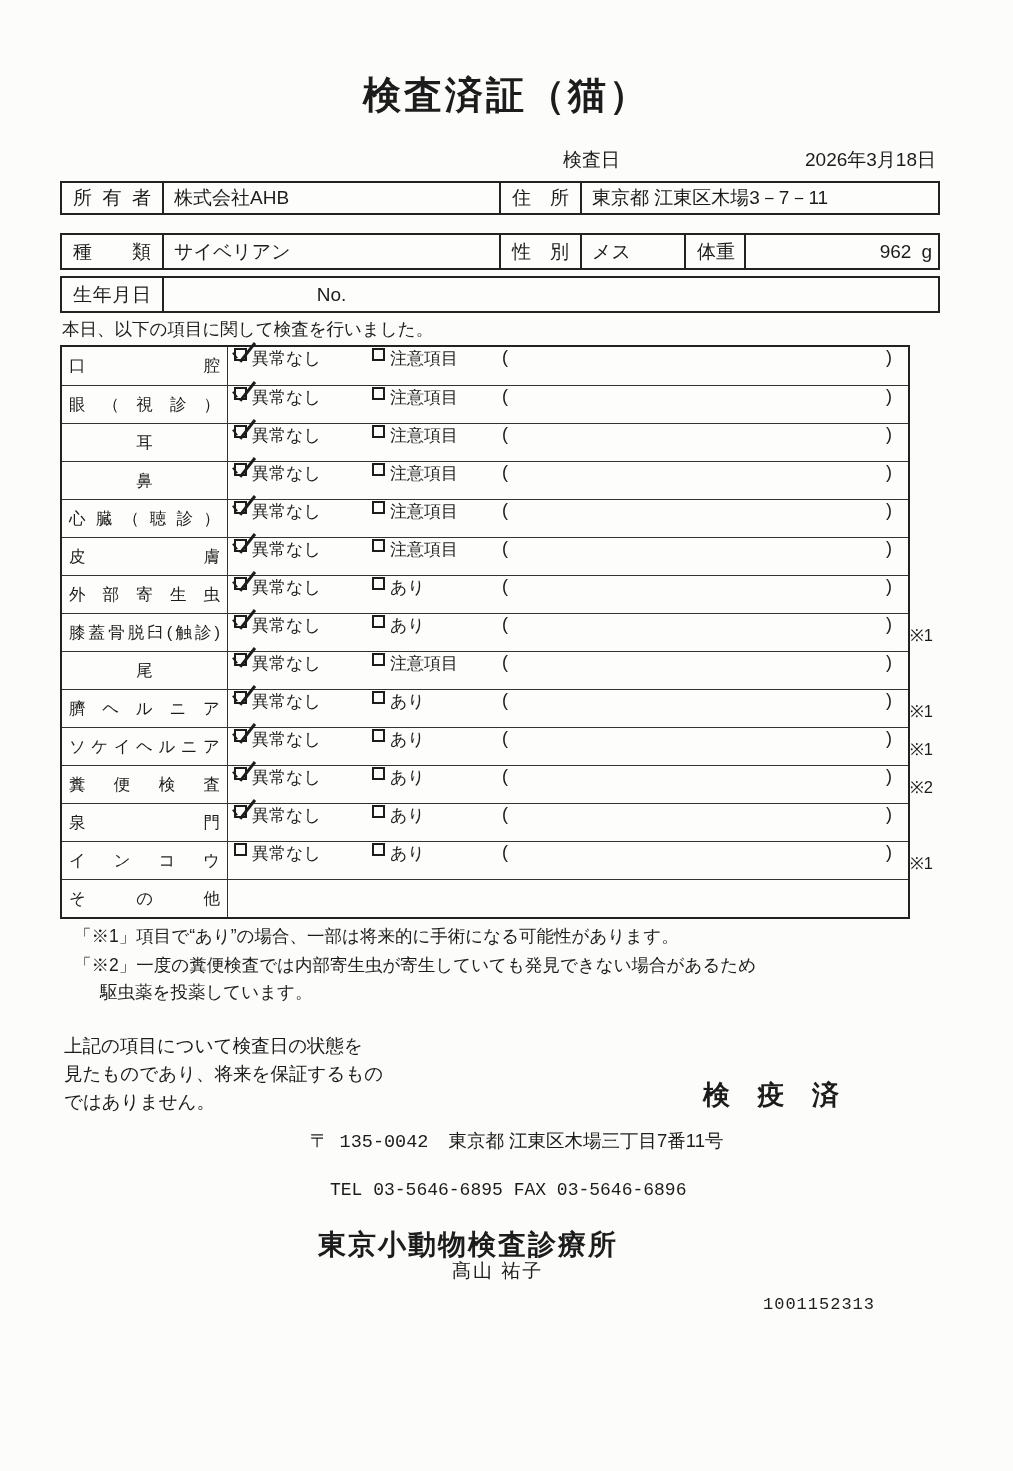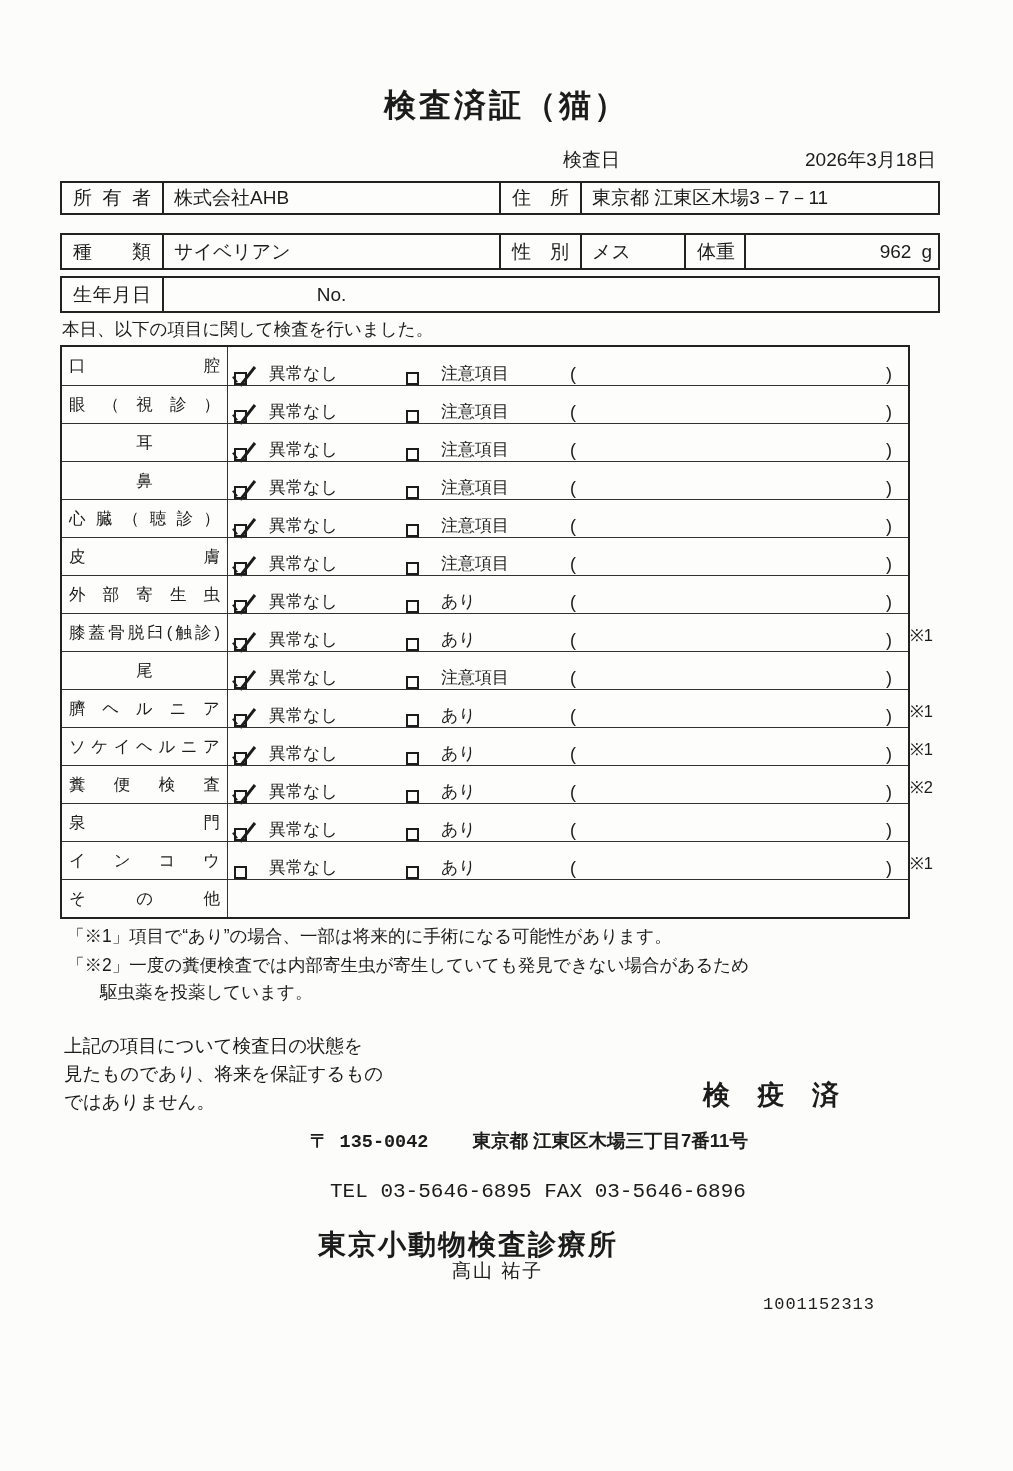--- a/index.html
+++ b/index.html
@@ -7,22 +7,22 @@
   .page {
     position:relative;
     width:1013px; height:1471px;
     margin:0 auto;
     background:#fcfcfa;
     font-family:"Liberation Sans", sans-serif;
     color:#1c1c1c;
     overflow:hidden;
   }
   .title {
-    position:absolute; top:84px; left:0; width:100%;
-    text-align:center; font-size:32px; font-weight:600; letter-spacing:3px;
+    position:absolute; top:70px; left:0; width:100%;
+    text-align:center; font-size:38px; font-weight:600; letter-spacing:3px;
   }
   .date-line {
     position:absolute; top:147px; left:563px; width:373px;
     display:flex; justify-content:space-between;
     font-size:19px;
   }
   
   .tbl {
     position:absolute; left:60px; width:880px;
     display:grid; border:2px solid #222; background:#fdfdfb;
@@ -48,21 +48,21 @@
     position:absolute; left:60px; top:345px; width:850px;
     border:2px solid #222; background:#fdfdfb;
   }
   .crow { display:flex; height:38px; border-top:1px solid #333; position:relative; }
   .crow:first-child { border-top:none; }
   .clabel {
     width:166px; border-right:1px solid #333;
     padding:0 7px; font-size:16.5px;
     display:flex; align-items:center;
   }
-  .ccontent { flex:1; display:flex; align-items:flex-end; padding-left:6px; font-size:17px;gap:17px; }
+  .ccontent { flex:1; display:flex; align-items:flex-start; padding-left:6px; font-size:17px; }
   .cb {
     position:relative; width:13px; height:13px;
     border:2px solid #1c1c1c; flex:0 0 auto; margin-top:1px;
     background:transparent;
   }
   .cb[data-state="checked"]::after {
     content:""; position:absolute; left:3px; bottom:-2px;
     width:2.5px; height:24px; background:#1c1c1c;
     transform:rotate(38deg); transform-origin:left bottom;
   }
@@ -74,40 +74,39 @@
   .opt1 { width:120px; margin-left:5px; }
   .opt2 { width:112px; margin-left:5px; }
   .paren { font-size:18px; }
   .sp { flex:1; }
   .pc { margin-right:16px; }
   .rnote {
     position:absolute; right:-40px; top:9px; width:38px;
     font-size:16.5px;
   }
   
-  .footnote { position:absolute; left:67px; font-size:17.5px; }
+  .footnote { position:absolute; left:74px; font-size:17.5px; }
   .fn1 { top:924px; }
   .fn2 { top:953px; }
   .fn2b { top:980px; left:100px; }
   .disclaimer { position:absolute; left:64px; top:1032px; font-size:18.5px; line-height:28px; }
   .stamp {
     position:absolute; left:703px; top:1077px;
     font-size:27px; font-weight:600; letter-spacing:10px;
   }
   
   .postal-line {
     position:absolute; left:310px; top:1128px;
-    display:flex; gap:44px; font-size:18.5px;
+    display:flex; gap:20px; font-size:18.5px;
     font-family:"Liberation Mono", monospace;
-    font-weight:bold;
   }
   .postal-line .addr { font-family:"Liberation Sans", sans-serif; }
   .tel-line {
     position:absolute; left:330px; top:1180px;
-    font-size:21px; font-family:"Liberation Mono", monospace;text-align:center;
+    font-size:18px; font-family:"Liberation Mono", monospace;text-align:center;
   }
   .clinic { position:absolute; left:318px; top:1226px; font-size:28px; font-weight:600; letter-spacing:2px; }
   .vet-name { position:absolute; left:452px; top:1258px; font-size:19px; letter-spacing:2px; }
   .doc-number {
     position:absolute; left:763px; top:1295px;
     font-size:17px; font-family:"Liberation Mono", monospace; letter-spacing:1px;
   }
 </style>
 </head>
 <body>

